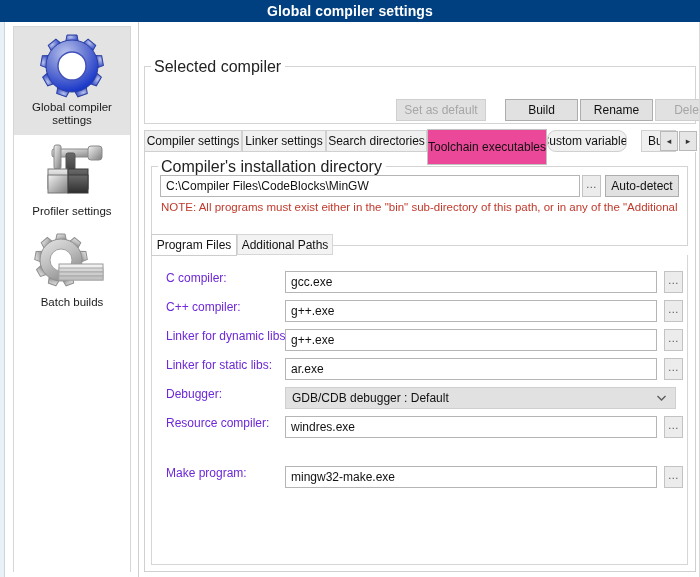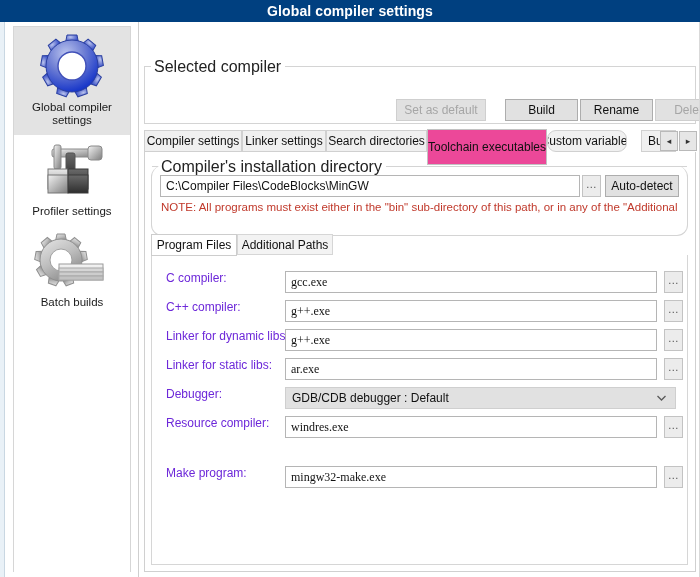--- a/index.html
+++ b/index.html
@@ -256,21 +256,21 @@
     width: 552px; height: 420px;
     background: #ffffff;
     border: 1px solid #d0d0d0;
     border-top: none;
     box-sizing: border-box;
   }
 
   
   #gb-install-dir {
     left: 6px; top: 14px;
-    width: 537px; height: 70px; border-radius: 11px;
+    width: 537px; height: 80px;
   }
 
   .textinput {
     position: absolute;
     box-sizing: border-box;
     background: #ffffff;
     border: 1px solid #b5b5b5;
     font-size: 12px;
     color: #111;
     display: flex;
@@ -358,21 +358,20 @@
     font-size: 12px;
     color: #6d28d9;
     white-space: nowrap;
   }
   .field-input {
     position: absolute;
     left: 133px;
     top: 0;
     width: 372px;
     height: 22px;
-    font-family: Liberation Serif, serif;
   }
   .field-combo {
     position: absolute;
     left: 133px;
     top: 0;
     width: 391px;
     height: 22px;
   }
   .field-dots {
     position: absolute;

